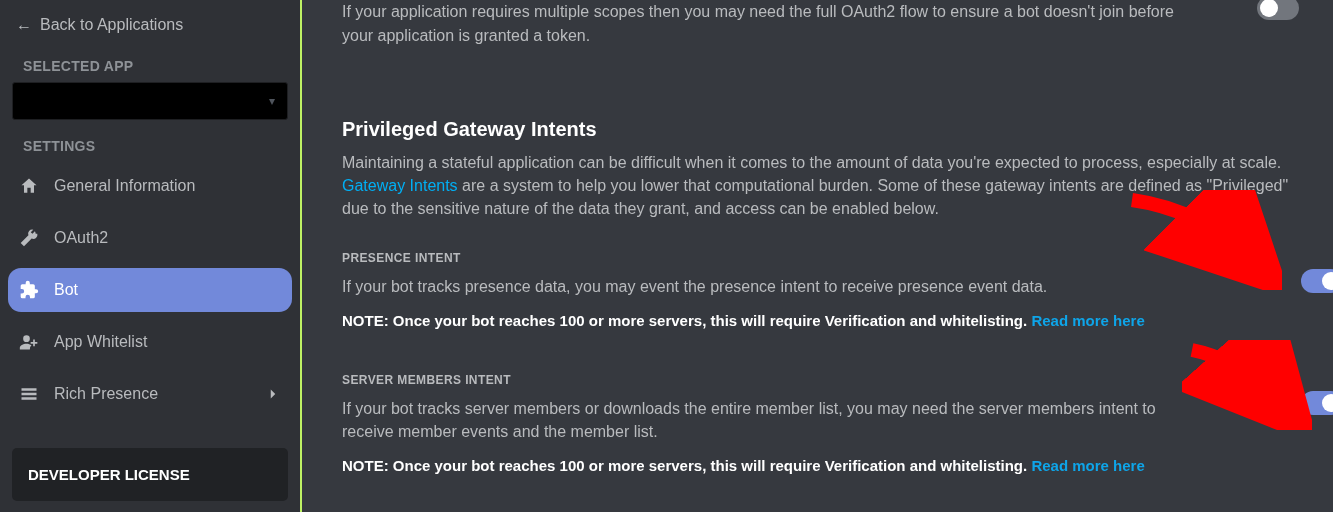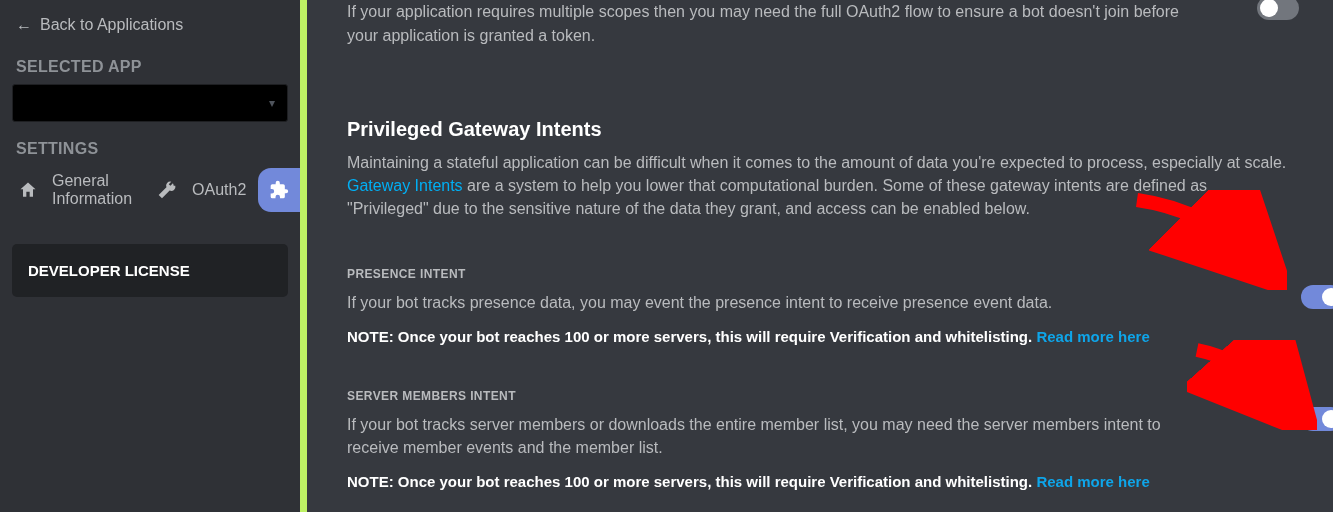--- a/index.html
+++ b/index.html
@@ -33,46 +33,48 @@
     padding: 8px 16px 12px 16px;
     cursor: pointer;
   }
   .back-link .arrow {
     margin-right: 8px;
     font-size: 16px;
     line-height: 1;
   }
   .section-label {
     color: #8e9297;
-    font-size: 16px;
+    font-size: 14px;
     font-weight: 700;
     letter-spacing: 0.3px;
     padding: 12px 12px 6px 16px;
+    margin-left: 7px;
   }
   .app-select {
     margin: 2px 12px 6px 12px;
     height: 38px;
     border: 1px solid #1e1f22;
     border-radius: 3px;
     display: flex;
     align-items: center;
     justify-content: space-between;
     padding: 0 12px;
     color: #b9bbbe;
     background: #000;
     cursor: pointer;
   }
   .app-select .caret {
     font-size: 12px;
     color: #4f545c;
   }
   .nav {
     display: flex;
+    flex-direction: column;
     padding: 4px 8px;
-    gap: 2px;
+    gap: 8px;
   }
   .nav-item {
     display: flex;
     align-items: center;
     height: 44px;
     border-radius: 4px;
     padding: 0 10px;
     color: #b9bbbe;
     font-size: 16px;
     cursor: pointer;
@@ -102,21 +104,21 @@
     padding: 18px 16px;
     color: #ffffff;
     font-weight: 700;
     font-size: 15px;
   }
   
   .content-wrapper {
     flex: 1;
     background: #36393f;
     position: relative;
-    border-left: 7px solid #bef264;
+    border-left: 2px solid #bef264;
     overflow: hidden;
   }
   .content {
     padding: 0 40px 40px 40px;
     color: #b9bbbe;
   }
   .oauth-note {
     font-size: 16px;
     line-height: 1.5;
     color: #b9bbbe;
@@ -133,21 +135,21 @@
   .section-desc {
     font-size: 16px;
     line-height: 1.45;
     color: #b9bbbe;
   }
   .section-desc .link {
     color: #00aff4;
     cursor: pointer;
   }
   .intent-block {
-    margin-top: 46px;
+    margin-top: 30px;
     position: relative;
     padding-right: 90px;
   }
   .intent-label {
     color: #b9bbbe;
     font-size: 12px;
     font-weight: 700;
     letter-spacing: 0.4px;
     margin-bottom: 10px;
   }

